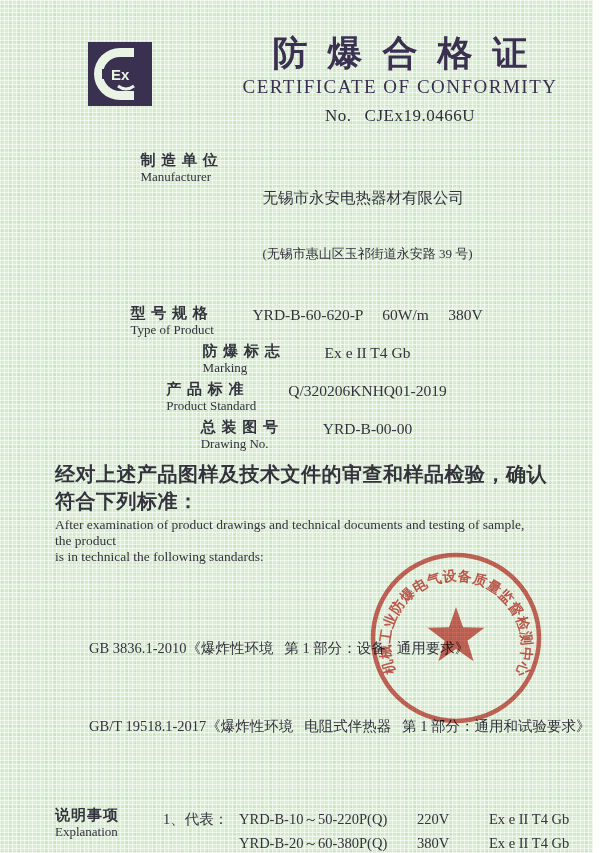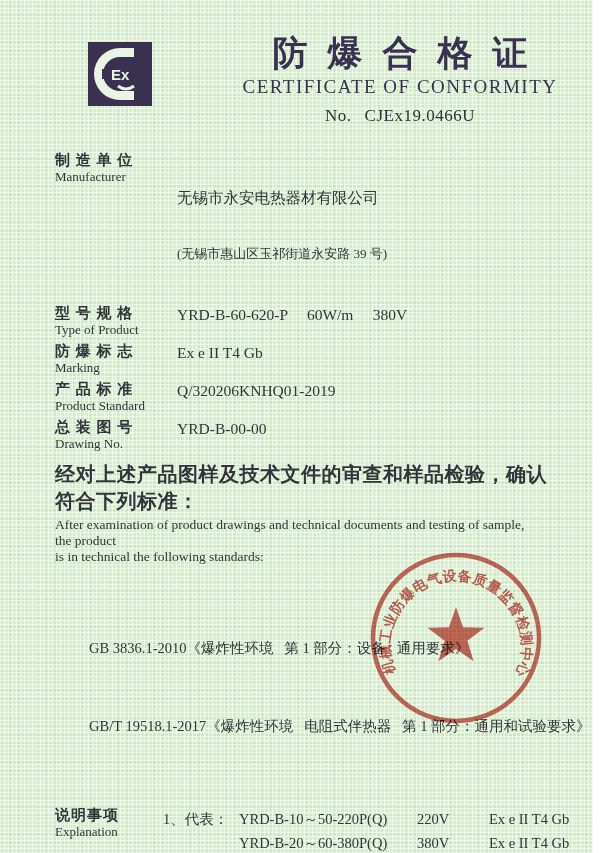--- a/index.html
+++ b/index.html
@@ -32,21 +32,21 @@
     margin-right:-20px;
   }
   .title-en{
     font-size:19px;color:#3a3050;letter-spacing:1.5px;
     margin-top:2px;white-space:nowrap;
   }
   .no-line{font-size:17px;color:#2f3037;margin-top:8px;letter-spacing:.5px;}
   .no-line .no-label{margin-right:13px;}
   
   .fields{margin-top:10px;}
-  .field-row{display:flex;margin-bottom:6px;}
+  .field-row{display:flex;margin-bottom:6px;justify-content:center;}
   .f-label{width:122px;flex:none;}
   .f-label .cn{font-size:15px;font-weight:bold;letter-spacing:1px;line-height:17px;white-space:pre;}
   .f-label .en{font-size:13px;line-height:15px;}
   .f-value{font-size:15.5px;padding-top:1px;white-space:pre;line-height:18px;}
   .f-value .sub{font-size:13px;margin-top:2px;}
   
   .statement{margin-top:10px;}
   .statement .cn{font-size:20px;font-weight:bold;letter-spacing:.5px;}
   .statement .en{font-size:13.5px;line-height:16px;margin-top:2px;width:480px;}
   .standards{margin:18px 0 0 34px;font-size:14.5px;line-height:26px;white-space:pre;}

